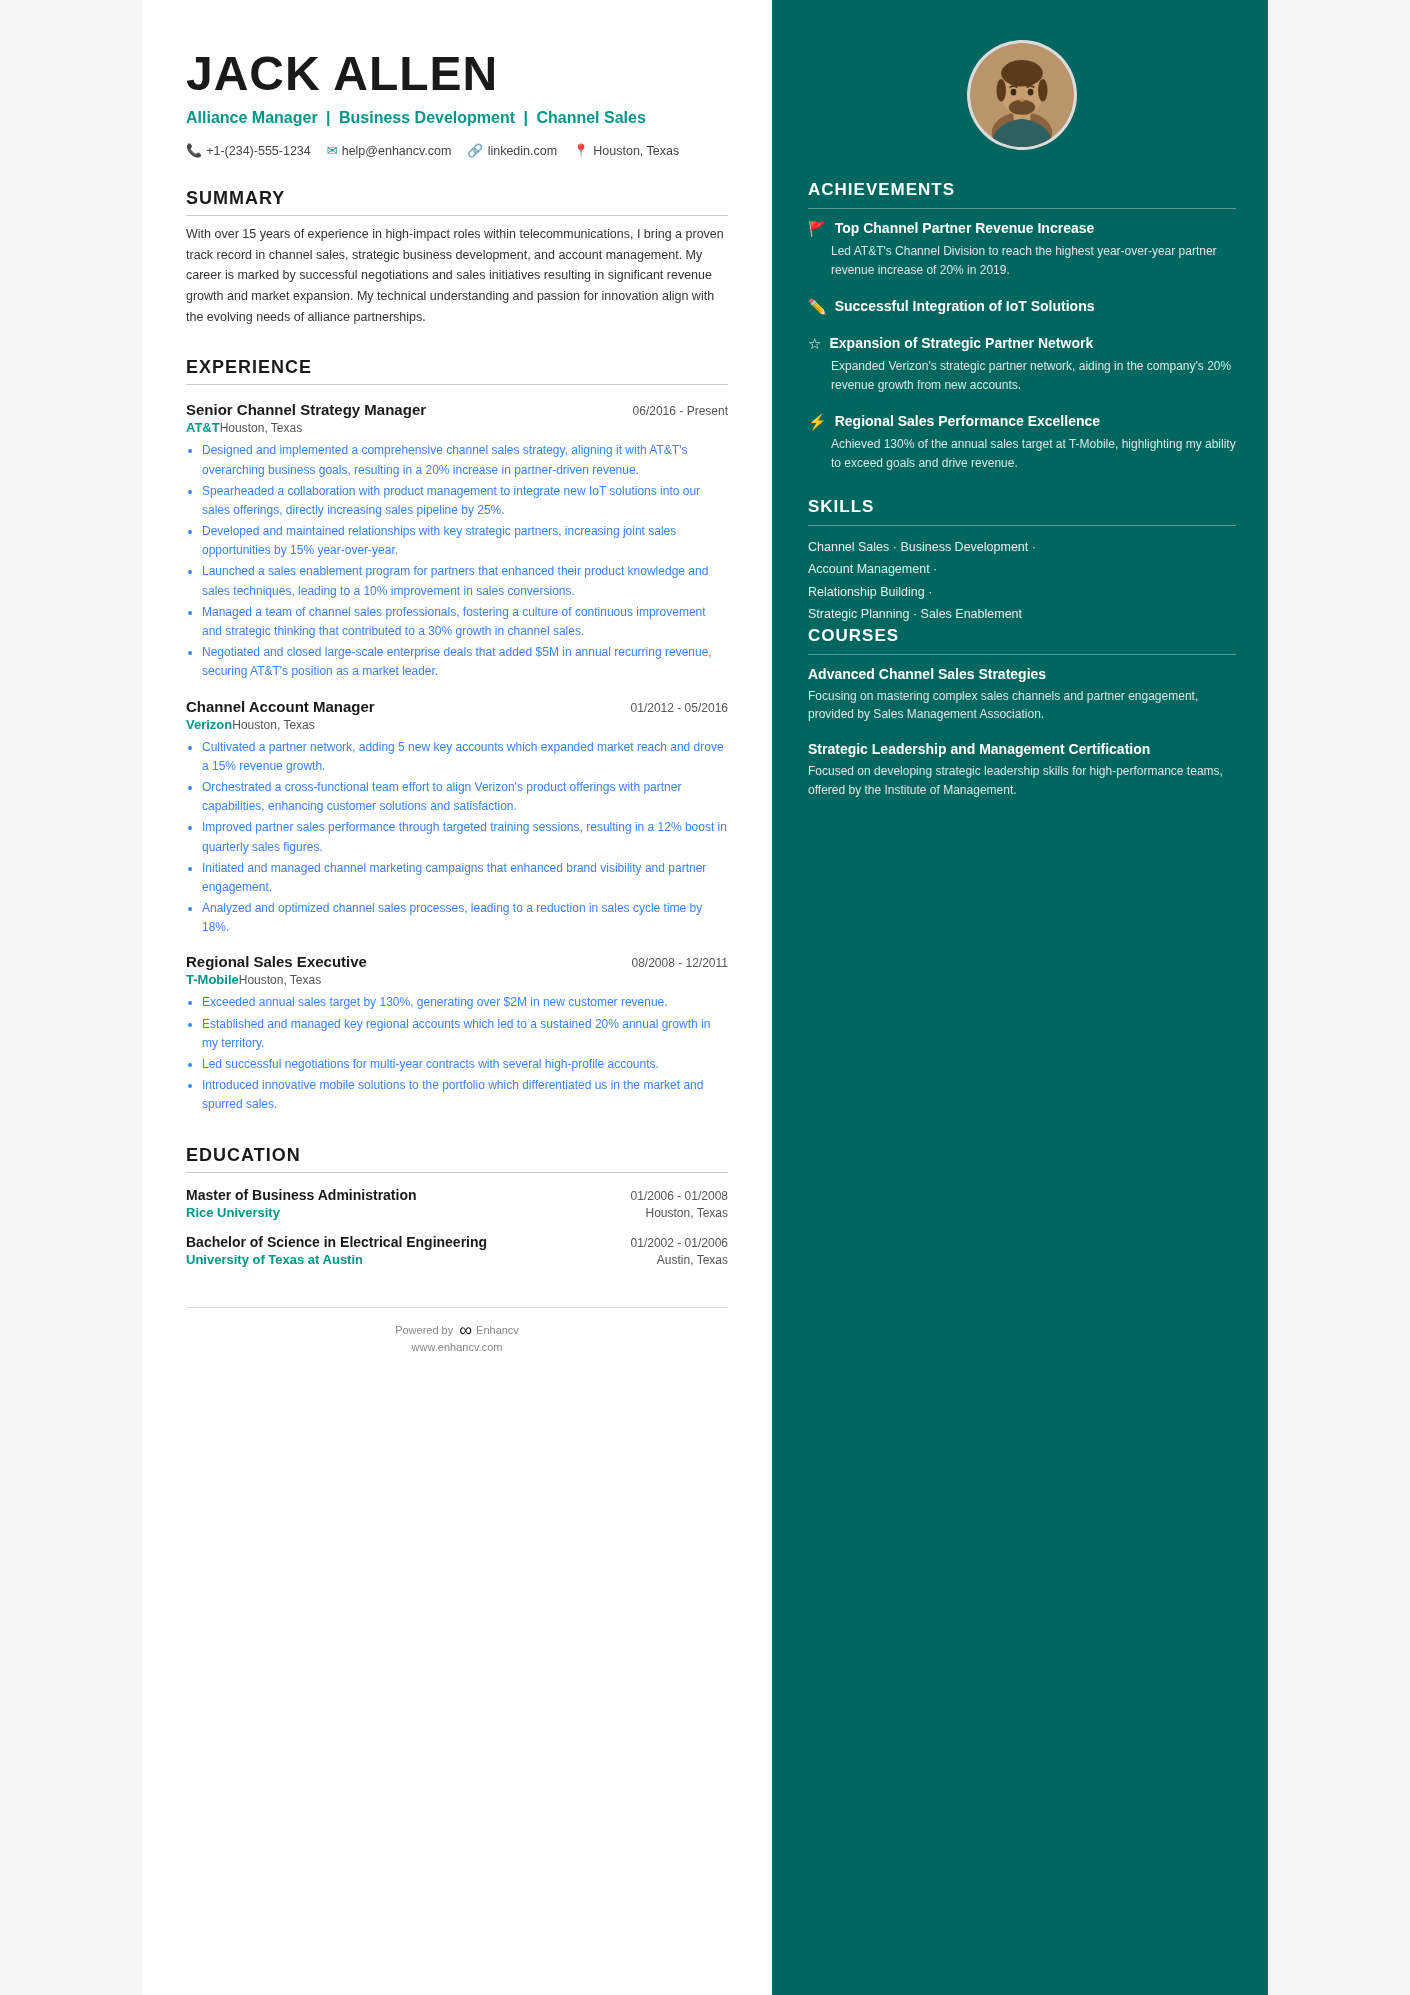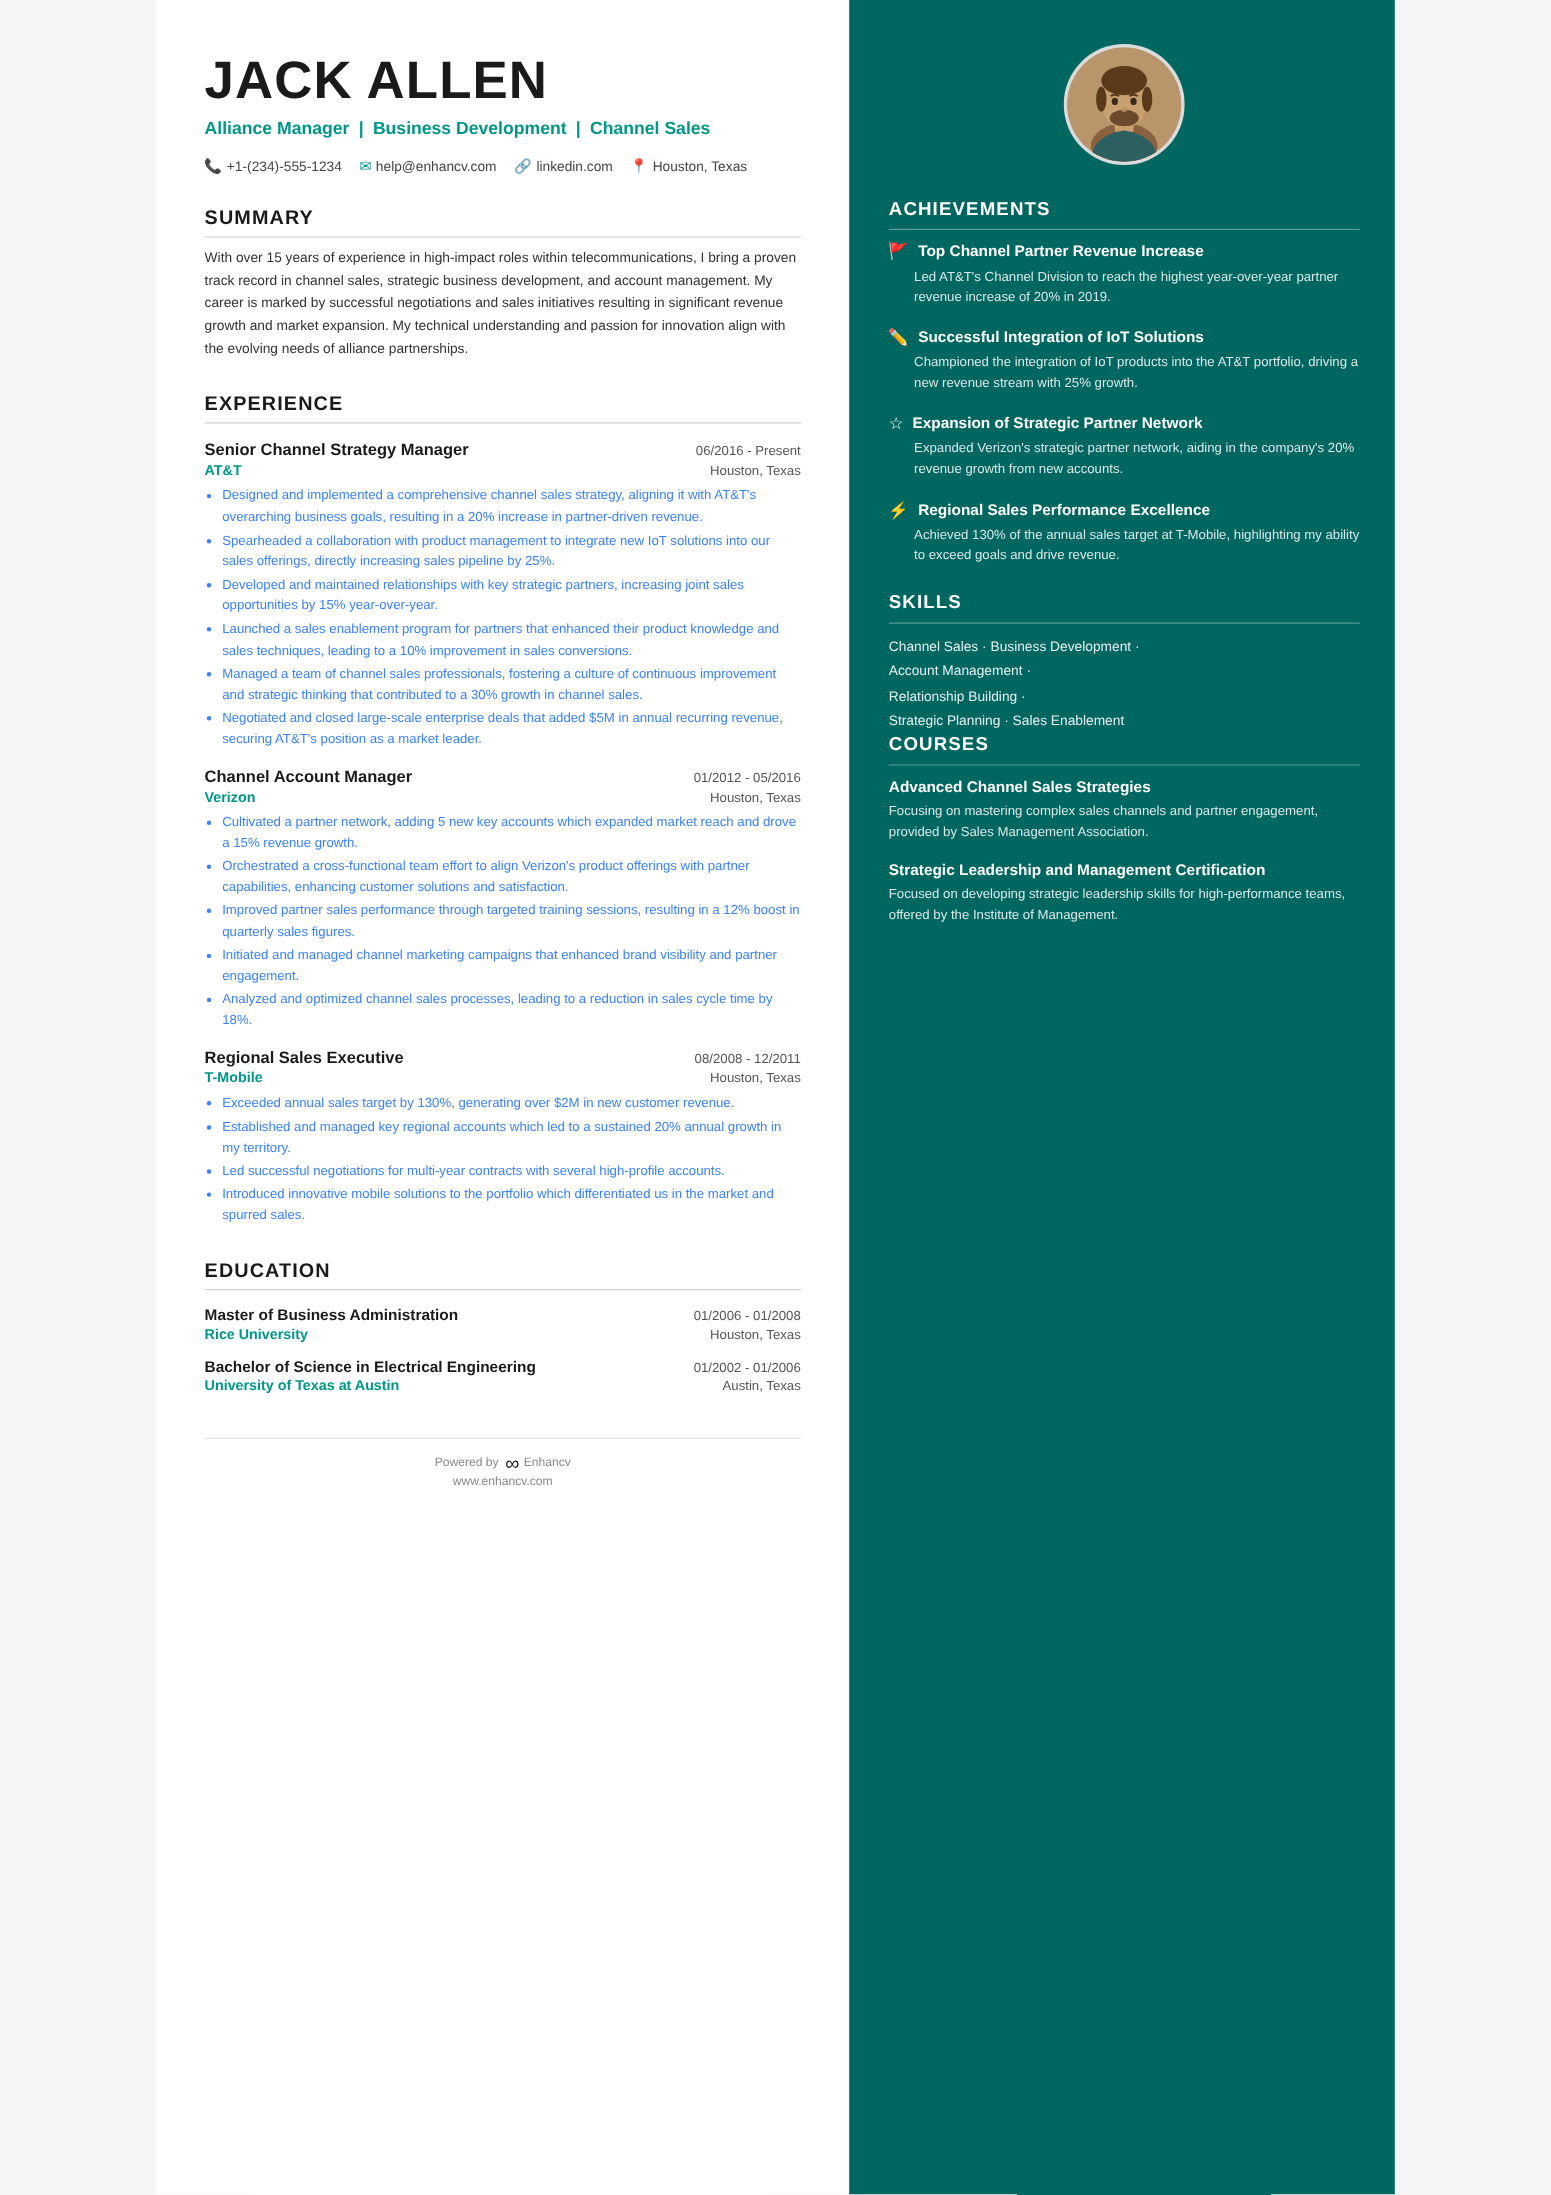--- a/index.html
+++ b/index.html
@@ -89,21 +89,21 @@
       font-size: 15px;
       font-weight: 700;
       color: #1a1a1a;
     }
     .exp-dates {
       font-size: 12px;
       color: #555;
     }
     .exp-sub {
       display: flex;
-      justify-content: space-between;
+      justify-content: flex-start;
       align-items: baseline;
       margin-top: 2px;
     }
     .exp-company {
       font-size: 13px;
       font-weight: 700;
       color: #009688;
     }
     .exp-location {
       font-size: 12px;
@@ -455,21 +455,20 @@
           <span class="achievement-title">Top Channel Partner Revenue Increase</span>
         </div>
         <p class="achievement-desc">Led AT&amp;T's Channel Division to reach the highest year-over-year partner revenue increase of 20% in 2019.</p>
       </div>
 
       <div class="achievement-item">
         <div class="achievement-header">
           <span class="achievement-icon">✏️</span>
           <span class="achievement-title">Successful Integration of IoT Solutions</span>
         </div>
-        <p class="achievement-desc">Championed the integration of IoT products into the AT&amp;T portfolio, driving a new revenue stream with 25% growth.</p>
       </div>
 
       <div class="achievement-item">
         <div class="achievement-header">
           <span class="achievement-icon">☆</span>
           <span class="achievement-title">Expansion of Strategic Partner Network</span>
         </div>
         <p class="achievement-desc">Expanded Verizon's strategic partner network, aiding in the company's 20% revenue growth from new accounts.</p>
       </div>
 

